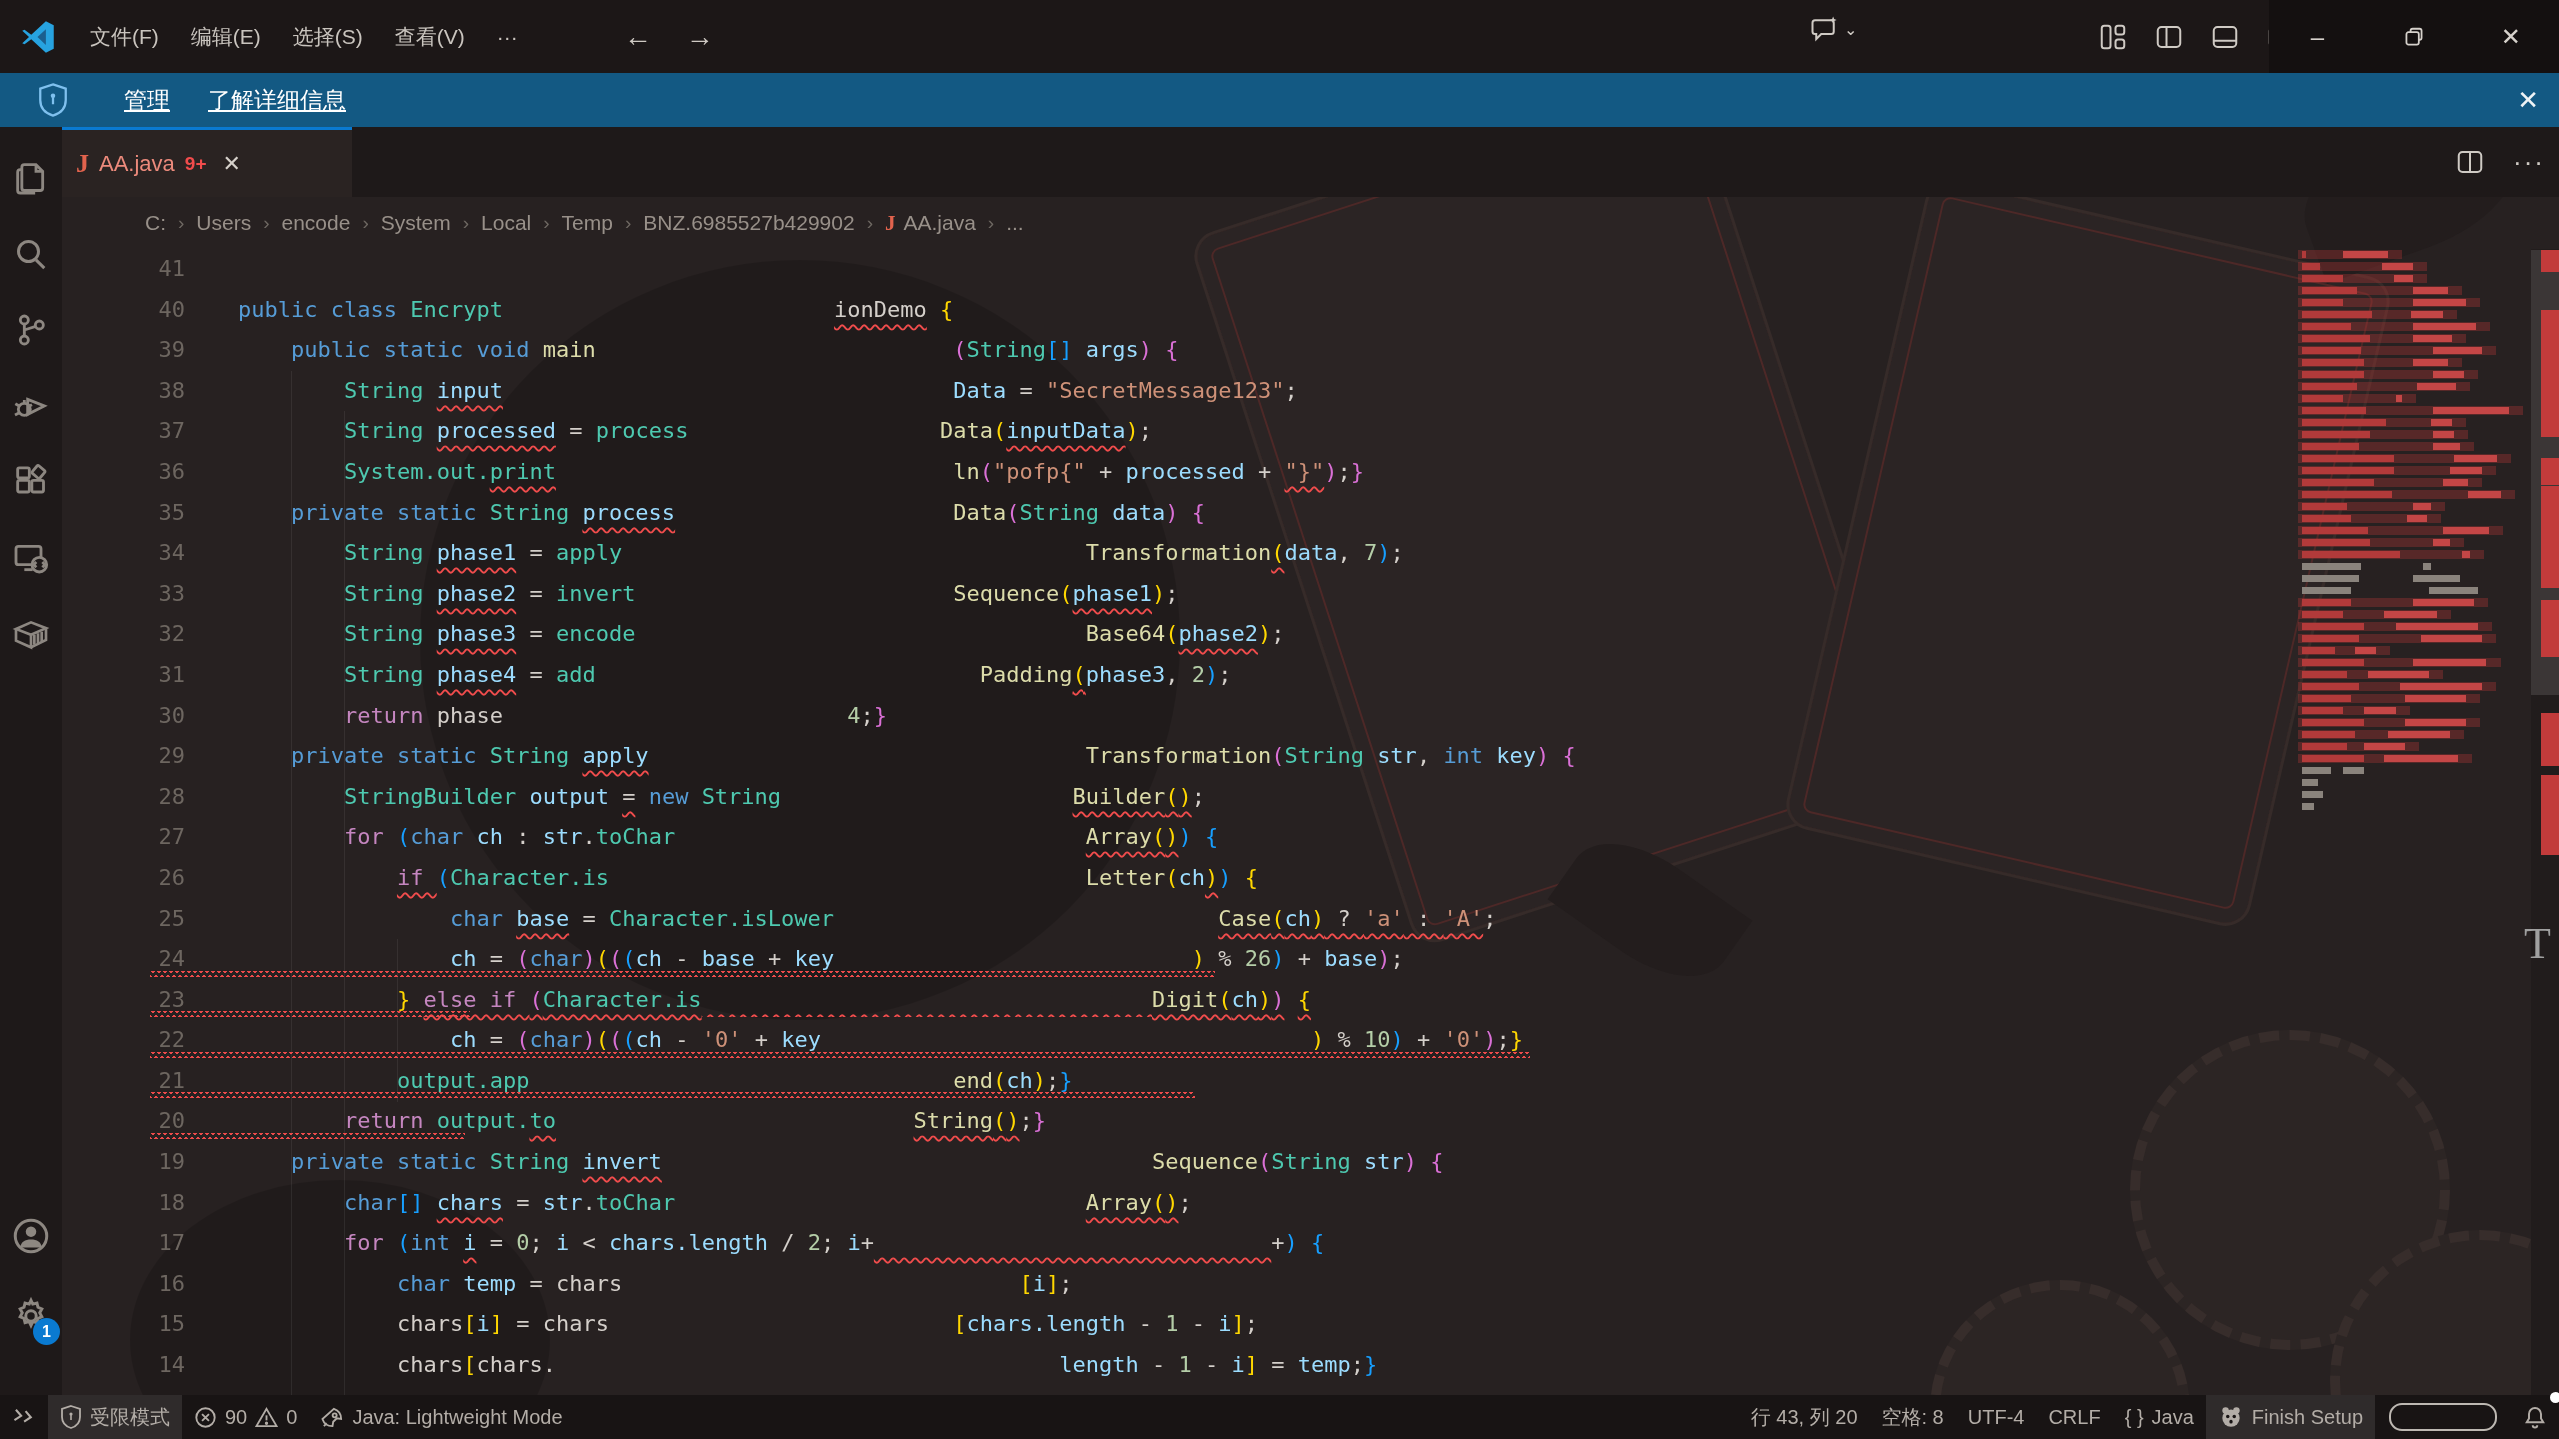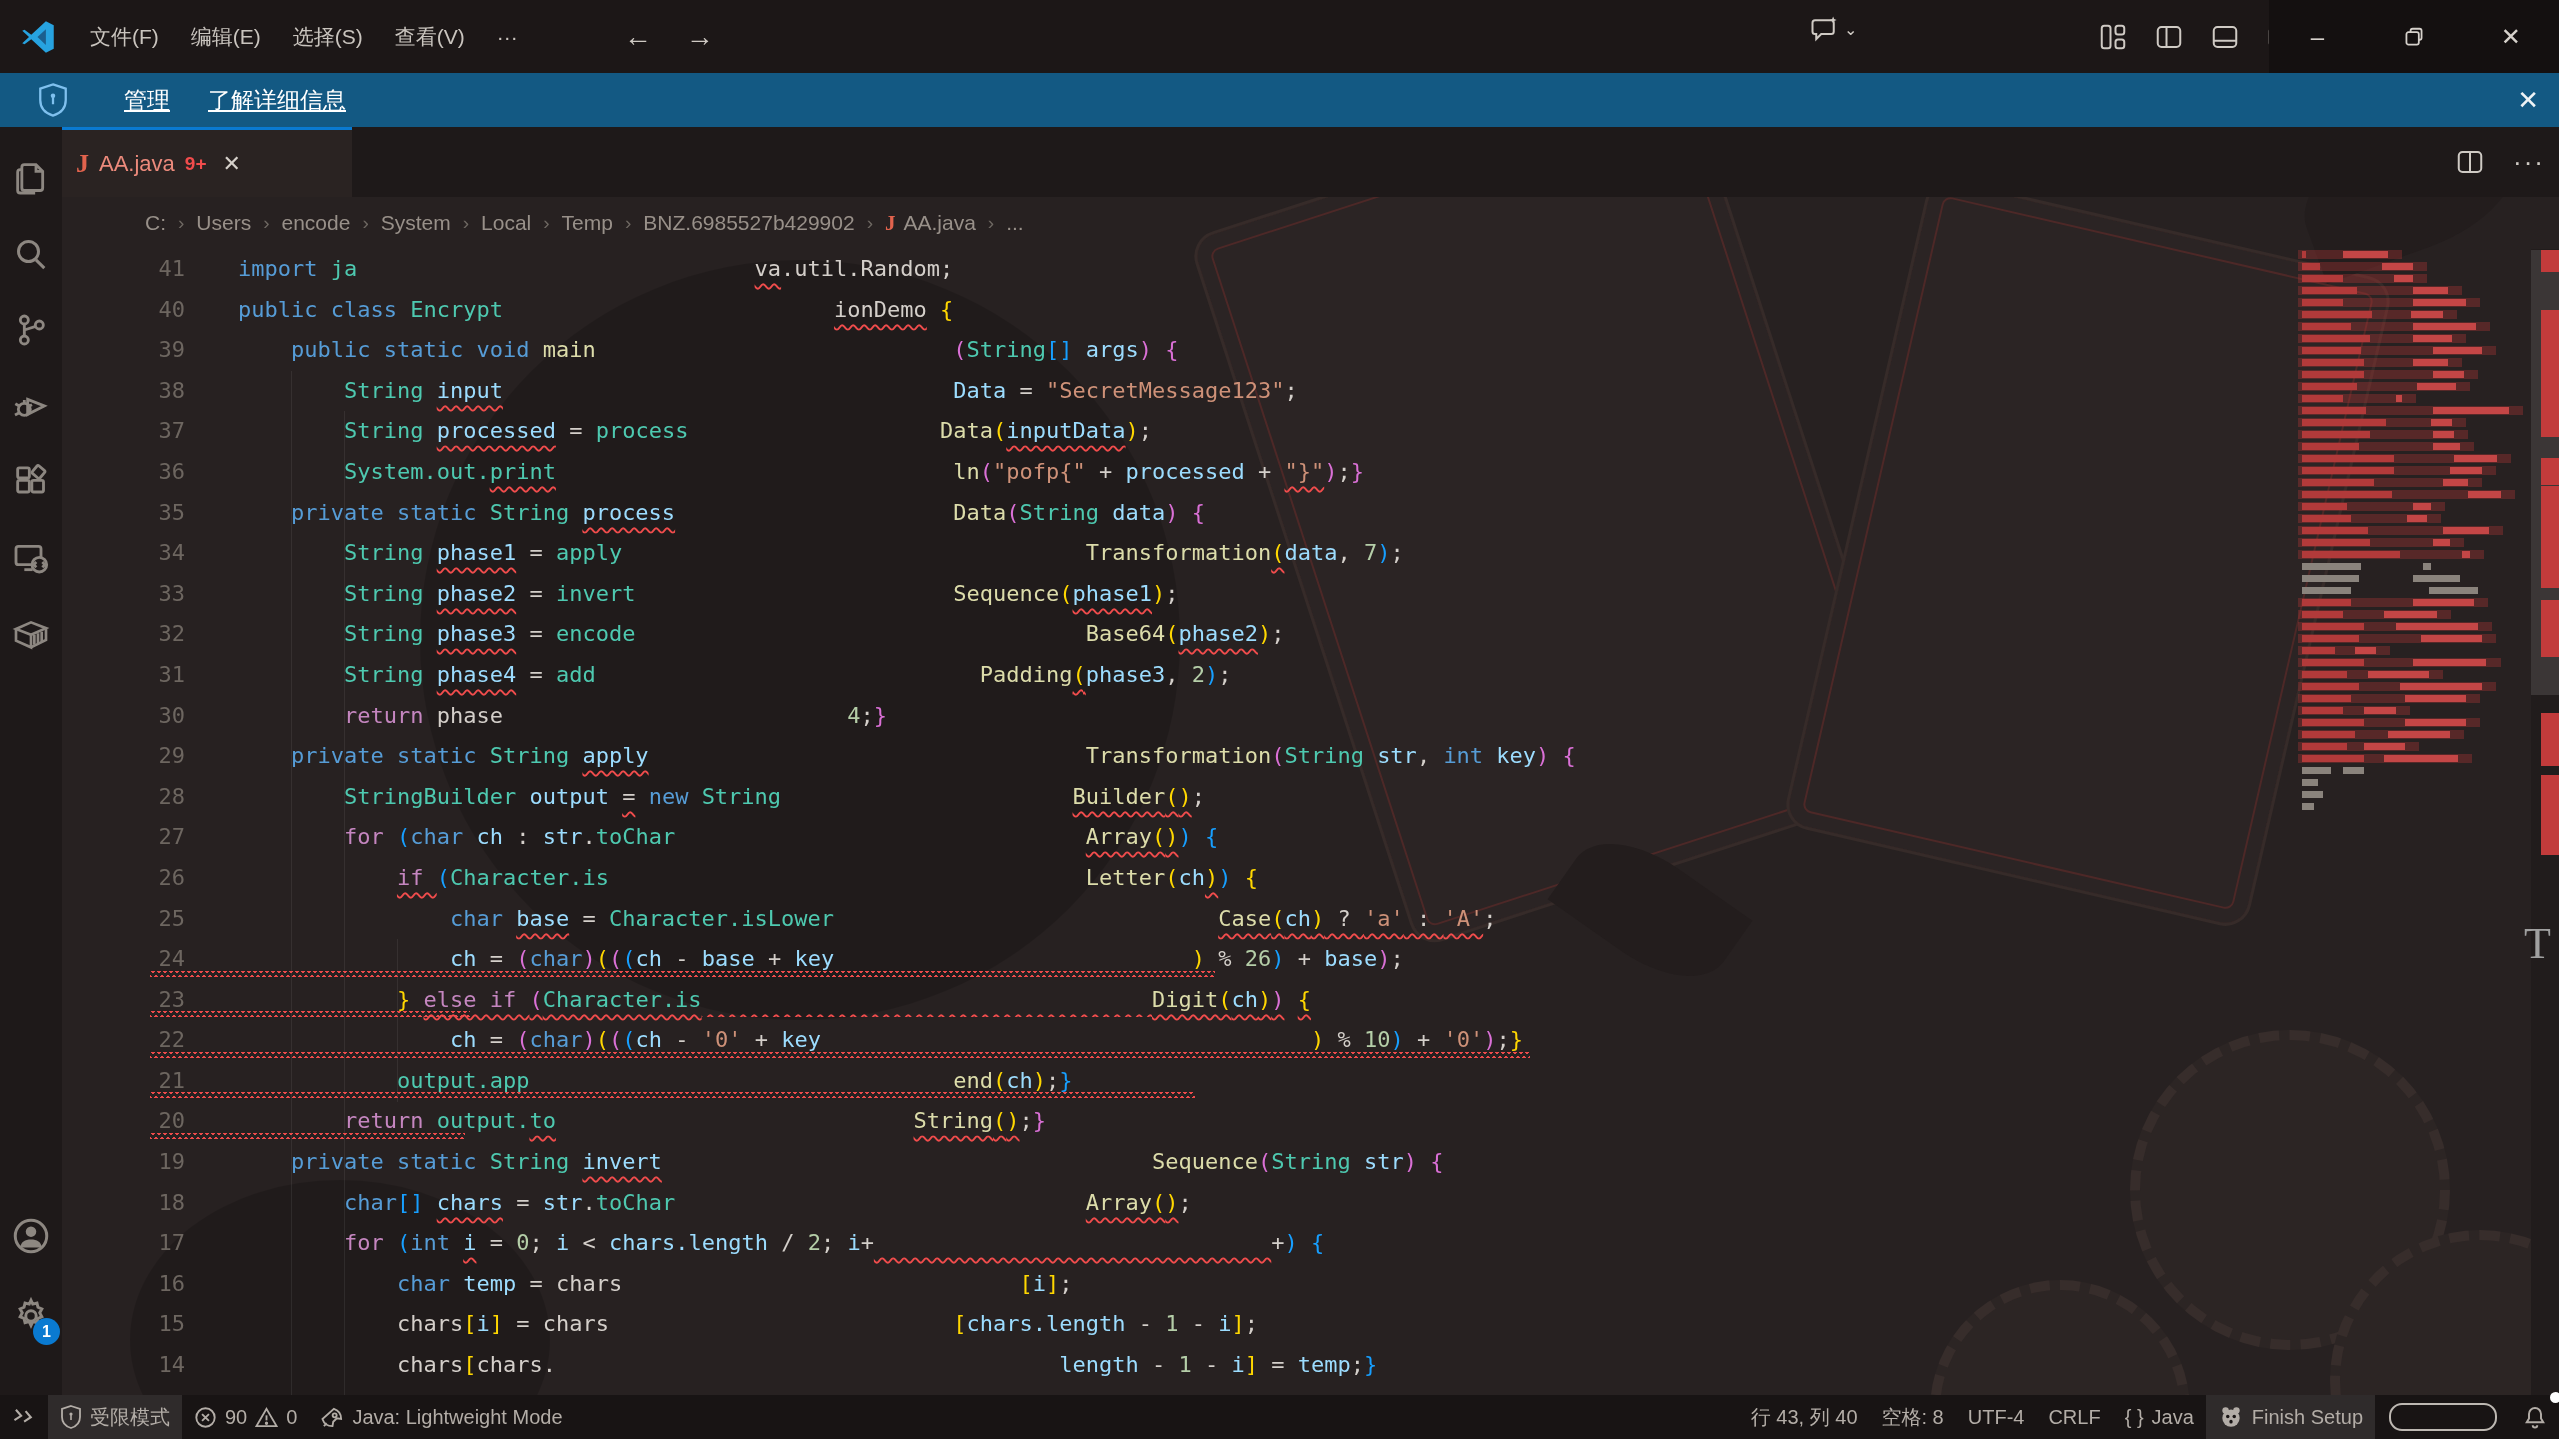--- a/index.html
+++ b/index.html
@@ -264,21 +264,21 @@
       <span>AA.java</span>
       <span class="sep">›</span>
       <span>...</span>
     </div>
 
   <div id="code-area">
     <div class="iguide" style="left:229px;top:122px;height:1024px;"></div>
     <div class="iguide" style="left:282px;top:162px;height:984px;"></div>
     <div class="iguide" style="left:335px;top:690px;height:163px;"></div>
     <div id="code-lines">
-        <div class="code-row"><span class="ln">41</span><span class="code-text"><span style="color: rgb(86, 156, 214);">import </span><span style="color: rgb(78, 201, 176);">ja</span><span>                              </span><span class="sq" style="color: rgb(212, 207, 202);">va</span><span style="color: rgb(212, 207, 202);">.util.Random;</span></span></div>
+        <div class="code-row"><span class="ln">41</span></div>
         <div class="code-row"><span class="ln">40</span><span class="code-text"><span style="color: rgb(86, 156, 214);">public class </span><span style="color: rgb(78, 201, 176);">Encrypt</span><span>                         </span><span class="sq" style="color: rgb(212, 207, 202);">ionDemo</span><span style="color: rgb(212, 207, 202);"> </span><span style="color: rgb(255, 215, 0);">{</span></span></div>
         <div class="code-row"><span class="ln">39</span><span class="code-text"><span style="color: rgb(212, 207, 202);">    </span><span style="color: rgb(86, 156, 214);">public static void </span><span style="color: rgb(220, 220, 170);">main</span><span>                           </span><span style="color: rgb(218, 112, 214);">(</span><span style="color: rgb(78, 201, 176);">String</span><span style="color: rgb(23, 159, 255);">[]</span><span style="color: rgb(212, 207, 202);"> </span><span style="color: rgb(156, 220, 254);">args</span><span style="color: rgb(218, 112, 214);">)</span><span style="color: rgb(212, 207, 202);"> </span><span style="color: rgb(218, 112, 214);">{</span></span></div>
         <div class="code-row"><span class="ln">38</span><span class="code-text"><span style="color: rgb(212, 207, 202);">        </span><span style="color: rgb(78, 201, 176);">String </span><span class="sq" style="color: rgb(156, 220, 254);">input</span><span>                                  </span><span style="color: rgb(156, 220, 254);">Data</span><span style="color: rgb(212, 207, 202);"> = </span><span style="color: rgb(206, 145, 120);">"SecretMessage123"</span><span style="color: rgb(212, 207, 202);">;</span></span></div>
         <div class="code-row"><span class="ln">37</span><span class="code-text"><span style="color: rgb(212, 207, 202);">        </span><span style="color: rgb(78, 201, 176);">String </span><span class="sq" style="color: rgb(156, 220, 254);">processed</span><span style="color: rgb(212, 207, 202);"> = </span><span style="color: rgb(78, 201, 176);">process</span><span>                   </span><span style="color: rgb(220, 220, 170);">Data</span><span style="color: rgb(255, 215, 0);">(</span><span class="sq" style="color: rgb(156, 220, 254);">inputData</span><span style="color: rgb(255, 215, 0);">)</span><span style="color: rgb(212, 207, 202);">;</span></span></div>
         <div class="code-row"><span class="ln">36</span><span class="code-text"><span style="color: rgb(212, 207, 202);">        </span><span style="color: rgb(78, 201, 176);">System.out.</span><span class="sq" style="color: rgb(78, 201, 176);">print</span><span>                              </span><span style="color: rgb(220, 220, 170);">ln</span><span style="color: rgb(218, 112, 214);">(</span><span style="color: rgb(206, 145, 120);">"pofp{"</span><span style="color: rgb(212, 207, 202);"> + </span><span style="color: rgb(156, 220, 254);">processed</span><span style="color: rgb(212, 207, 202);"> + </span><span class="sq" style="color: rgb(206, 145, 120);">"}"</span><span style="color: rgb(218, 112, 214);">)</span><span style="color: rgb(212, 207, 202);">;</span><span style="color: rgb(218, 112, 214);">}</span></span></div>
         <div class="code-row"><span class="ln">35</span><span class="code-text"><span style="color: rgb(212, 207, 202);">    </span><span style="color: rgb(86, 156, 214);">private static </span><span style="color: rgb(78, 201, 176);">String </span><span class="sq" style="color: rgb(156, 220, 254);">process</span><span>                     </span><span style="color: rgb(220, 220, 170);">Data</span><span style="color: rgb(218, 112, 214);">(</span><span style="color: rgb(78, 201, 176);">String </span><span style="color: rgb(156, 220, 254);">data</span><span style="color: rgb(218, 112, 214);">)</span><span style="color: rgb(212, 207, 202);"> </span><span style="color: rgb(218, 112, 214);">{</span></span></div>
         <div class="code-row"><span class="ln">34</span><span class="code-text"><span style="color: rgb(212, 207, 202);">        </span><span style="color: rgb(78, 201, 176);">String </span><span class="sq" style="color: rgb(156, 220, 254);">phase1</span><span style="color: rgb(212, 207, 202);"> = </span><span style="color: rgb(78, 201, 176);">apply</span><span>                                   </span><span style="color: rgb(220, 220, 170);">Transformation</span><span class="sq" style="color: rgb(255, 215, 0);">(</span><span style="color: rgb(156, 220, 254);">data</span><span style="color: rgb(212, 207, 202);">, </span><span style="color: rgb(181, 206, 168);">7</span><span style="color: rgb(23, 159, 255);">)</span><span style="color: rgb(212, 207, 202);">;</span></span></div>
         <div class="code-row"><span class="ln">33</span><span class="code-text"><span style="color: rgb(212, 207, 202);">        </span><span style="color: rgb(78, 201, 176);">String </span><span class="sq" style="color: rgb(156, 220, 254);">phase2</span><span style="color: rgb(212, 207, 202);"> = </span><span style="color: rgb(78, 201, 176);">invert</span><span>                        </span><span style="color: rgb(220, 220, 170);">Sequence</span><span style="color: rgb(255, 215, 0);">(</span><span class="sq" style="color: rgb(156, 220, 254);">phase1</span><span style="color: rgb(255, 215, 0);">)</span><span style="color: rgb(212, 207, 202);">;</span></span></div>
         <div class="code-row"><span class="ln">32</span><span class="code-text"><span style="color: rgb(212, 207, 202);">        </span><span style="color: rgb(78, 201, 176);">String </span><span class="sq" style="color: rgb(156, 220, 254);">phase3</span><span style="color: rgb(212, 207, 202);"> = </span><span style="color: rgb(78, 201, 176);">encode</span><span>                                  </span><span style="color: rgb(220, 220, 170);">Base64</span><span style="color: rgb(255, 215, 0);">(</span><span class="sq" style="color: rgb(156, 220, 254);">phase2</span><span style="color: rgb(255, 215, 0);">)</span><span style="color: rgb(212, 207, 202);">;</span></span></div>
         <div class="code-row"><span class="ln">31</span><span class="code-text"><span style="color: rgb(212, 207, 202);">        </span><span style="color: rgb(78, 201, 176);">String </span><span class="sq" style="color: rgb(156, 220, 254);">phase4</span><span style="color: rgb(212, 207, 202);"> = </span><span style="color: rgb(78, 201, 176);">add</span><span>                             </span><span style="color: rgb(220, 220, 170);">Padding</span><span class="sq" style="color: rgb(255, 215, 0);">(</span><span style="color: rgb(156, 220, 254);">phase3</span><span style="color: rgb(212, 207, 202);">, </span><span style="color: rgb(181, 206, 168);">2</span><span style="color: rgb(23, 159, 255);">)</span><span style="color: rgb(212, 207, 202);">;</span></span></div>
@@ -570,21 +570,21 @@
     </div>
     <div class="sb-item">
       <svg width="23" height="23" viewBox="0 0 16 16" fill="none" stroke="#b3ada7" stroke-width="1.3">
           <path d="M9 2 c3 1 5 3.5 5 7 l-3 -.5 -2.5 2.5 -.5 3 c-3.5 0 -6 -2 -7 -5 z M4 12 l-2 2"></path>
           <circle cx="9.5" cy="6.5" r="1.4"></circle>
         </svg>
       <span>Java: Lightweight Mode</span>
     </div>
     <div id="sb-right">
       <div class="sb-item">
-          <span>行 43, 列 40</span>
+          <span>行 43, 列 20</span>
         </div>
       <div class="sb-item">
           <span>空格: 8</span>
         </div>
       <div class="sb-item">
           <span>UTF-4</span>
         </div>
       <div class="sb-item">
           <span>CRLF</span>
         </div>

